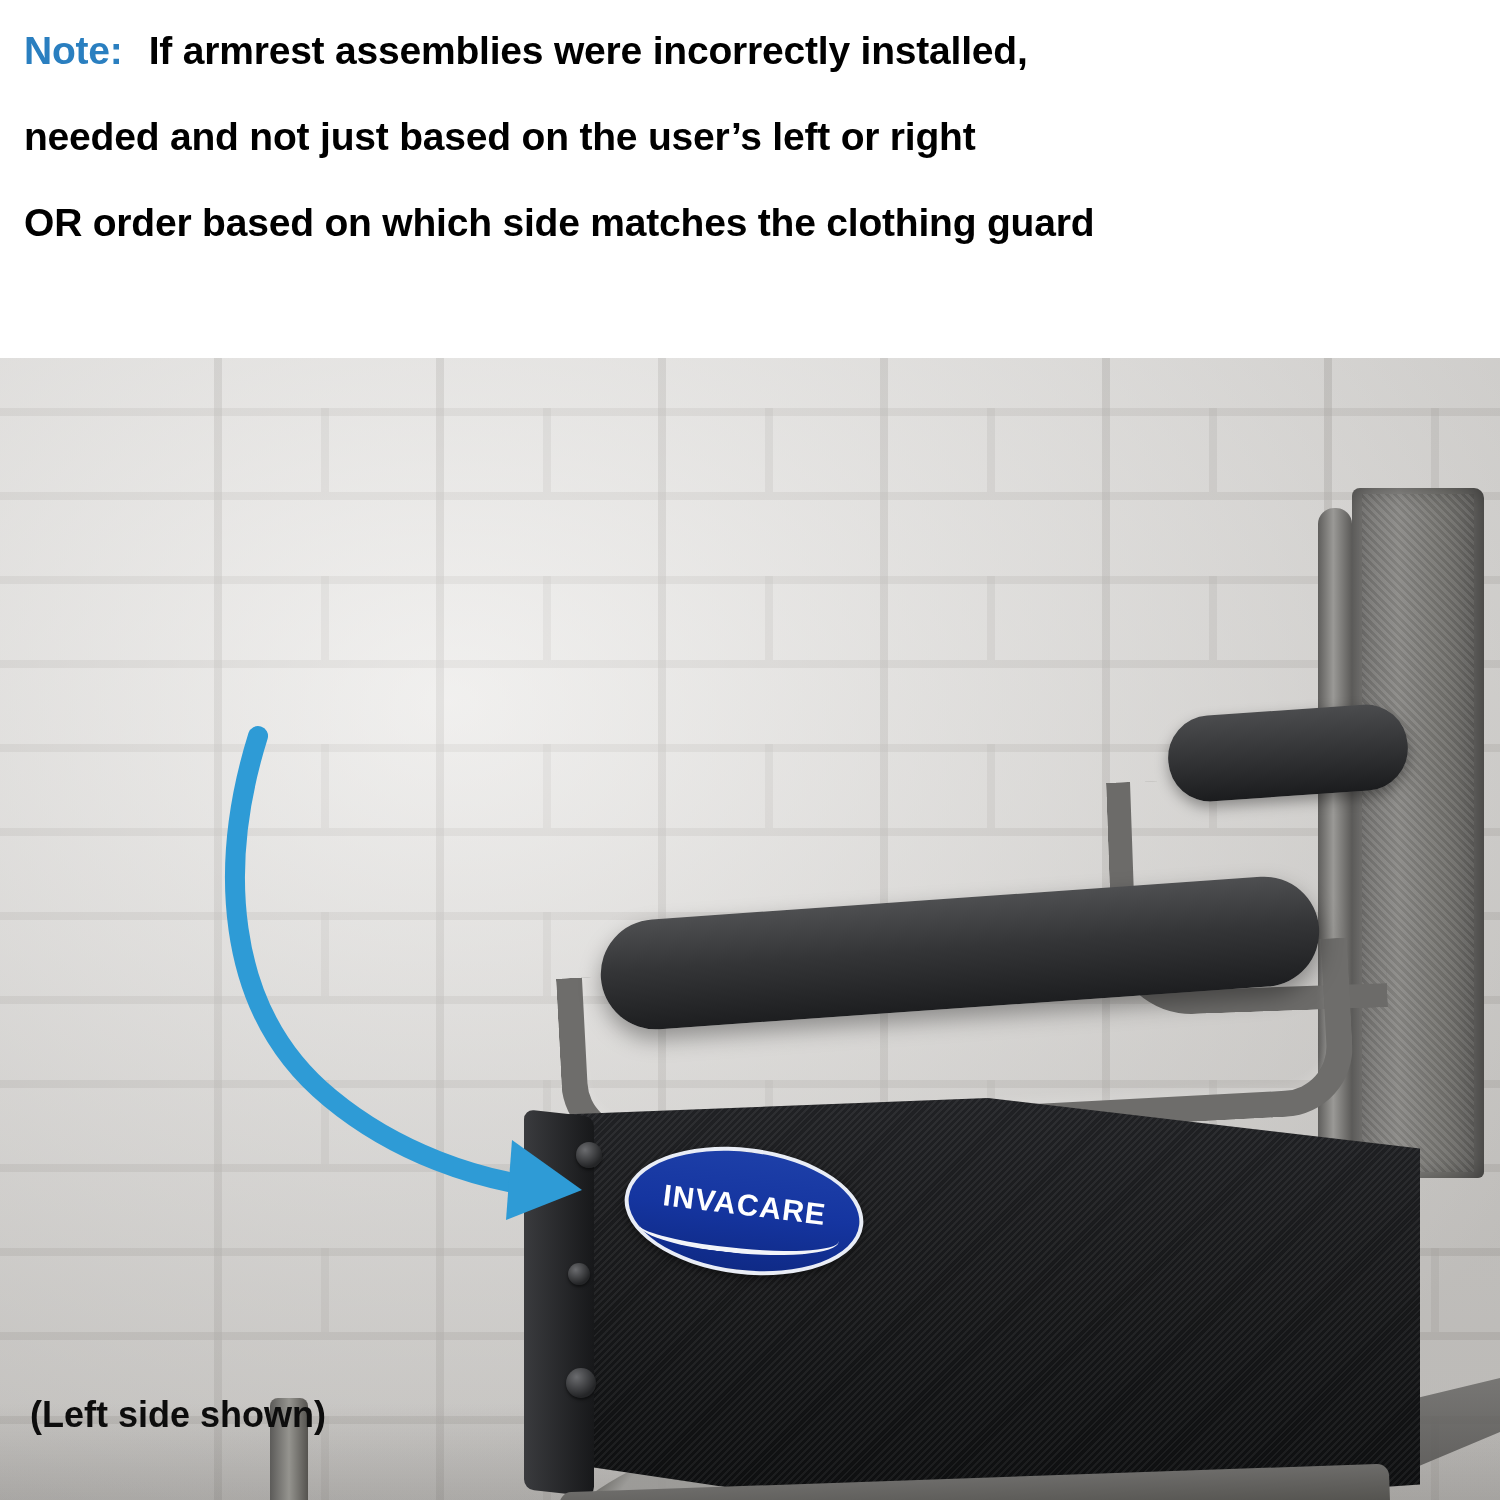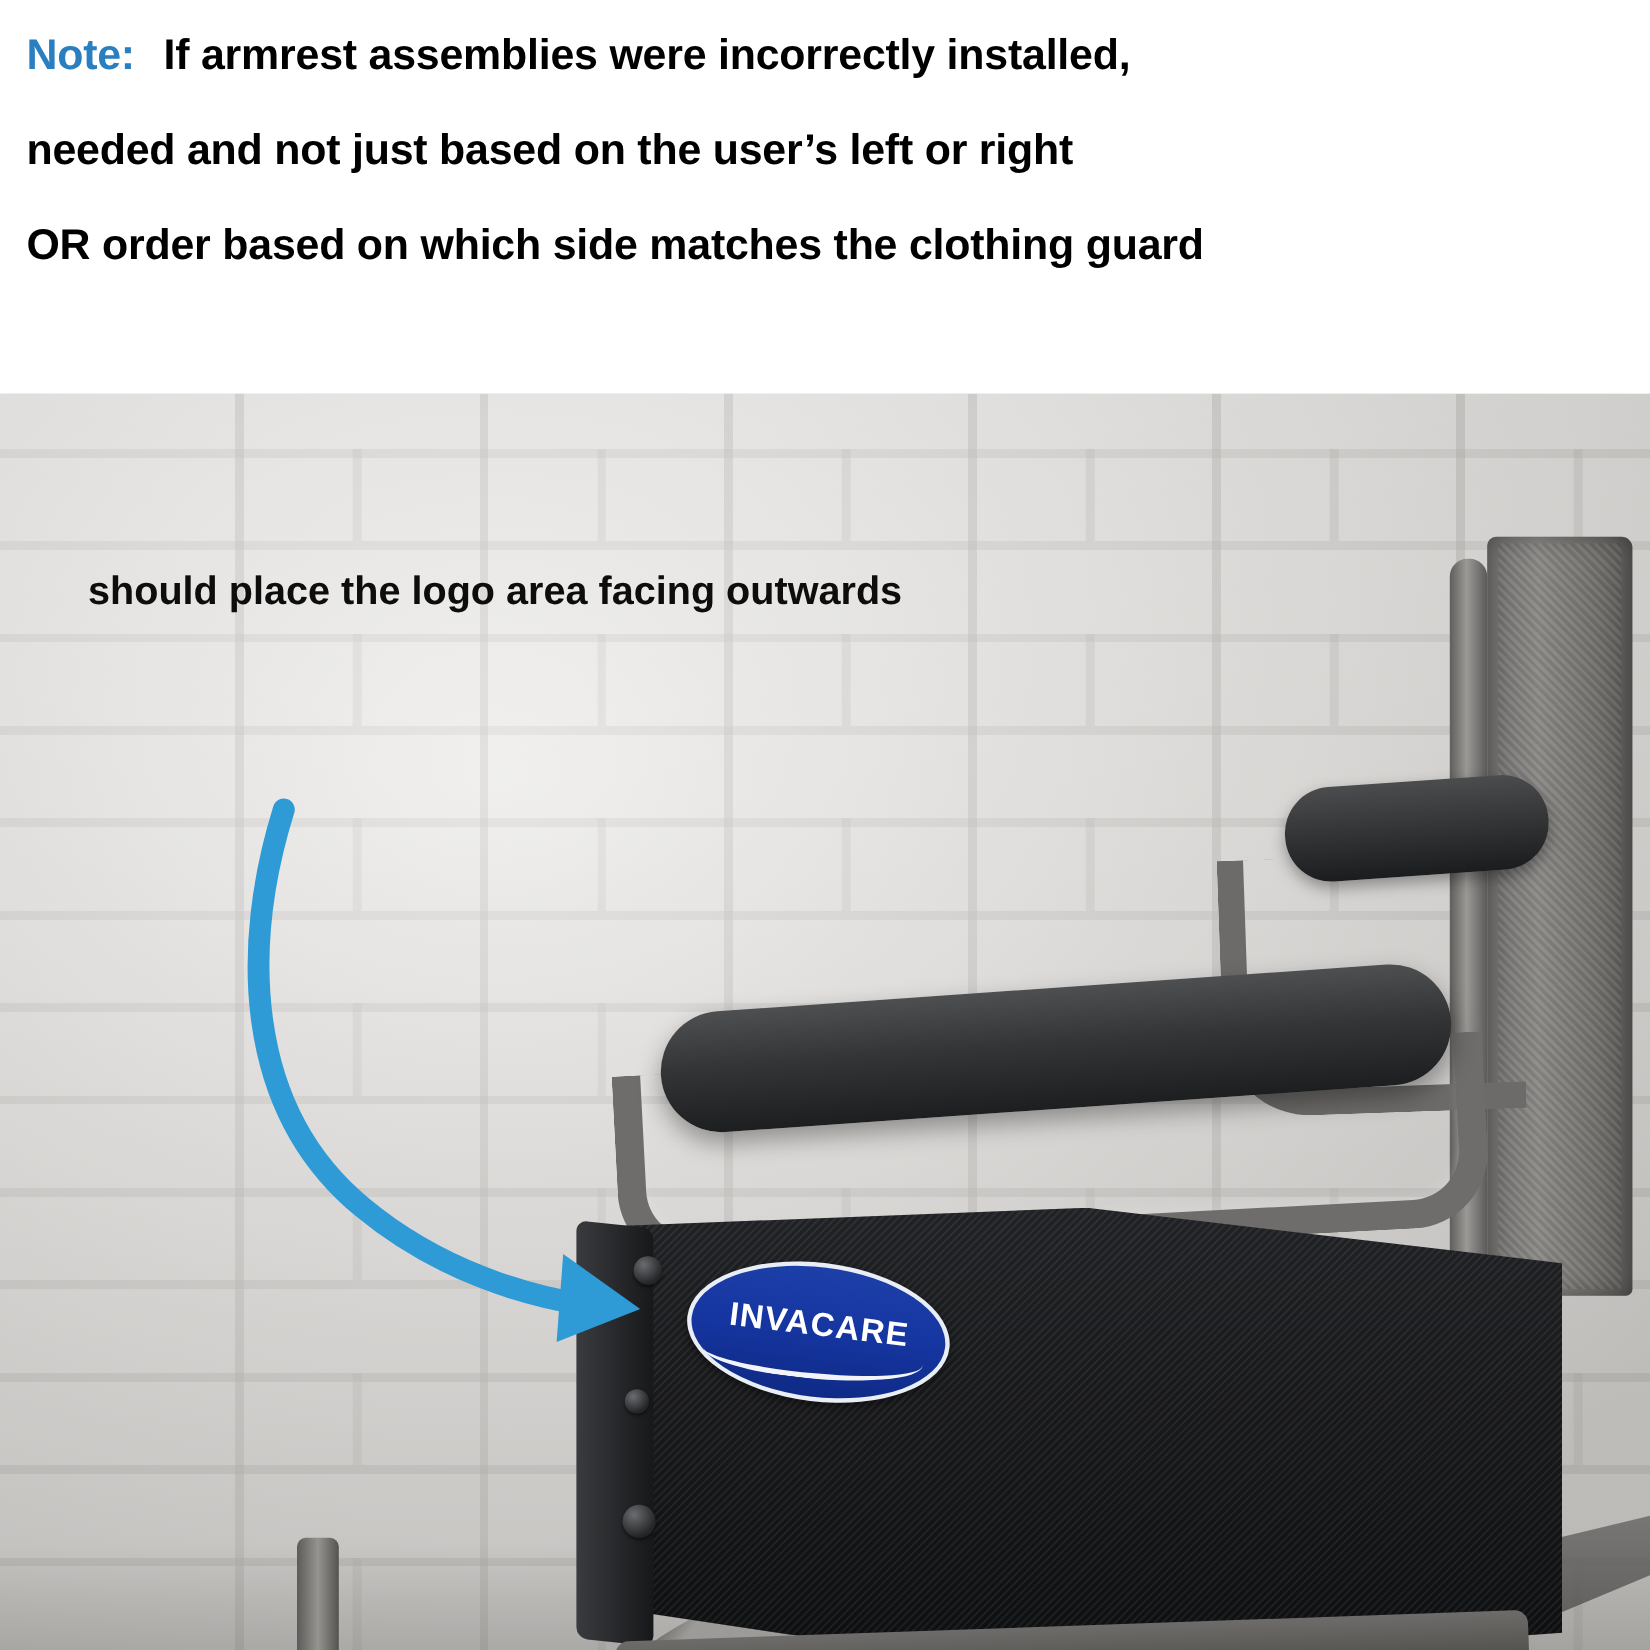--- a/index.html
+++ b/index.html
@@ -12,21 +12,21 @@
     height: 1500px;
     overflow: hidden;
     font-family: "Liberation Sans", sans-serif;
     -webkit-font-smoothing: antialiased;
   }
 
   .page {
     position: relative;
     width: 1500px;
     height: 1500px;
-    background: #bef264;
+    background: #0c4a6e;
   }
 
   
   .note-block {
     position: absolute;
     left: 0;
     top: 0;
     width: 1500px;
     height: 358px;
     background: #ffffff;
@@ -395,23 +395,23 @@
       <div class="logo-oval">
         <span class="logo-text">INVACARE</span>
         <span class="logo-swoosh"></span>
       </div>
 
       <div class="seat-frame"></div>
       <div class="left-post"></div>
     </div>
 
     <div class="caption">
-      <div class="caption-body">should place the logo area facing outwards</div>
     </div>
 
     <svg class="arrow" viewBox="0 0 420 520">
       <path d="M 48 28 C 10 150, 10 300, 120 390 C 190 448, 270 470, 320 478" fill="none" stroke="#2e9bd6" stroke-width="20" stroke-linecap="round"></path>
       <polygon points="302,432 372,482 296,512" fill="#2e9bd6"></polygon>
     </svg>
 
+    <div class="side-note">(Left side shown)</div>
 
   </div>
 </div>
 
 </body></html>

